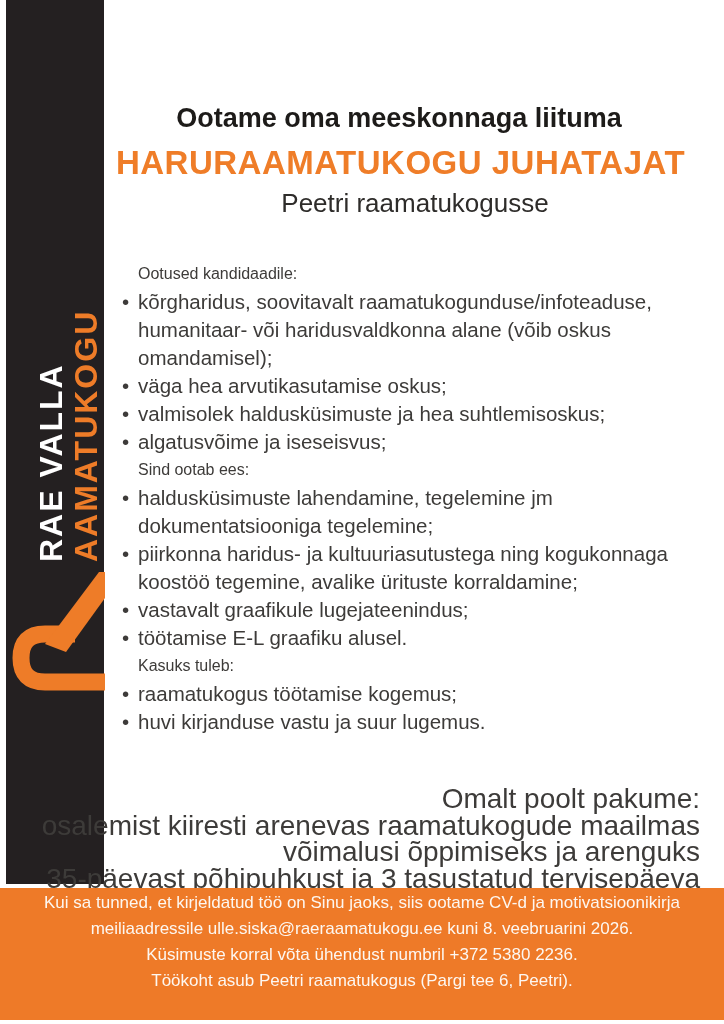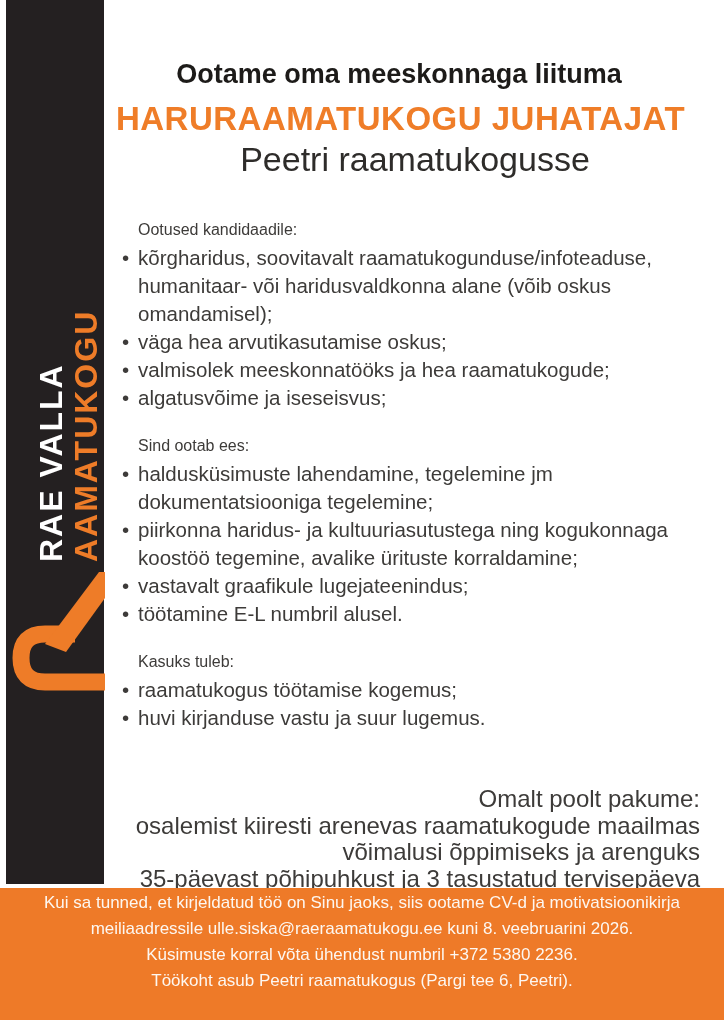--- a/index.html
+++ b/index.html
@@ -18,39 +18,39 @@
     width:420px; height:96px;
     display:flex; align-items:flex-end;
   }
   .brand-r { flex:0 0 auto; margin:0 4px 0 2px; }
   .brand-lines { display:flex; flex-direction:column; justify-content:flex-end; padding-bottom:1px; }
   .brand-line { font-weight:bold; font-size:32px; line-height:35px; letter-spacing:2px; white-space:nowrap; }
   .brand-line.white { color:#ffffff; }
   .brand-line.orange { color:#ee7c28; }
   
   .content { position:absolute; left:104px; top:0; width:620px; }
-  .header { text-align:center; padding-top:56px; padding-right:30px; }
+  .header { text-align:center; padding-top:100px; padding-right:30px; }
   .intro   { font-size:27px; font-weight:bold; color:#1d1b19; line-height:36px; }
   .title   { font-size:33px; font-weight:bold; color:#ef7d28; line-height:42px; margin:6px 0 0 3px; letter-spacing:0.5px; white-space:nowrap; }
-  .subtitle{ font-size:34px; color:#2e2c2a; line-height:34px; margin-top:2px;margin-left:32px; }
+  .subtitle{ font-size:26px; color:#2e2c2a; line-height:34px; margin-top:2px;margin-left:32px; }
   .sections { margin:40px 0 0 34px; width:586px; }
-  .section { margin-top:20px; }
+  .section { margin-top:0; }
   .section:first-child { margin-top:0; }
   .section-title { font-size:16px; line-height:28px; color:#3d3b39; }
   .bullets { list-style:none; margin:0; padding:0; }
   .bullets li {
     position:relative; font-size:20.5px; line-height:28px; color:#3d3b39;
   }
   .bullets li::before {
     content:"\2022"; position:absolute; left:-16px; top:0; color:#3d3b39;
   }
   
   .offer {
     position:absolute; right:24px; top:786px; text-align:right;
-    font-size:24px; line-height:26.5px; color:#3d3b39;
+    font-size:28px; line-height:26.5px; color:#3d3b39;
   }
   
   .footer {
     position:absolute; left:0; top:888px; width:724px; height:132px;
     background:#ee7a28; text-align:center; color:#fdf7f1;
     padding-top:2px; box-sizing:border-box;
   }
   .footer-line { font-size:17px; line-height:26px; white-space:nowrap; }
 </style>
 </head>
@@ -78,32 +78,32 @@
       <div class="subtitle">Peetri raamatukogusse</div>
     </div>
 
     <div class="sections">
 
       <div class="section">
         <div class="section-title">Ootused kandidaadile:</div>
         <ul class="bullets">
           <li>kõrgharidus, soovitavalt raamatukogunduse/infoteaduse, humanitaar- või haridusvaldkonna alane (võib oskus omandamisel);</li>
           <li>väga hea arvutikasutamise oskus;</li>
-          <li>valmisolek meeskonnatööks ja hea raamatukogude;</li>
+          <li>valmisolek haldusküsimuste ja hea suhtlemisoskus;</li>
           <li>algatusvõime ja iseseisvus;</li>
         </ul>
       </div>
 
       <div class="section">
         <div class="section-title">Sind ootab ees:</div>
         <ul class="bullets">
           <li>haldusküsimuste lahendamine, tegelemine jm dokumentatsiooniga tegelemine;</li>
           <li>piirkonna haridus- ja kultuuriasutustega ning kogukonnaga koostöö tegemine, avalike ürituste korraldamine;</li>
           <li>vastavalt graafikule lugejateenindus;</li>
-          <li>töötamine E-L numbril alusel.</li>
+          <li>töötamise E-L graafiku alusel.</li>
         </ul>
       </div>
 
       <div class="section">
         <div class="section-title">Kasuks tuleb:</div>
         <ul class="bullets">
           <li>raamatukogus töötamise kogemus;</li>
           <li>huvi kirjanduse vastu ja suur lugemus.</li>
         </ul>
       </div>

